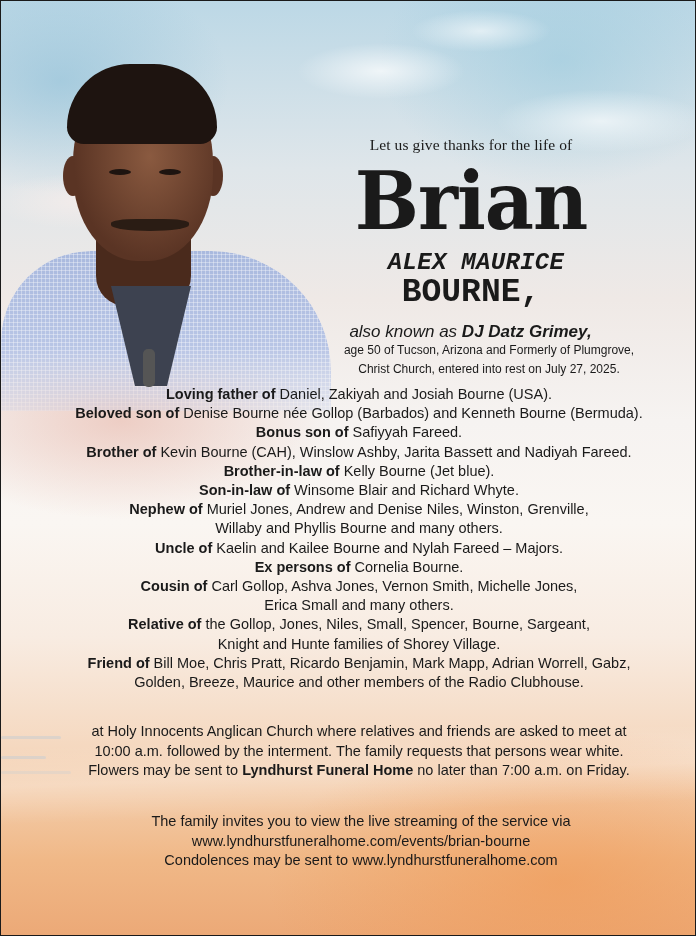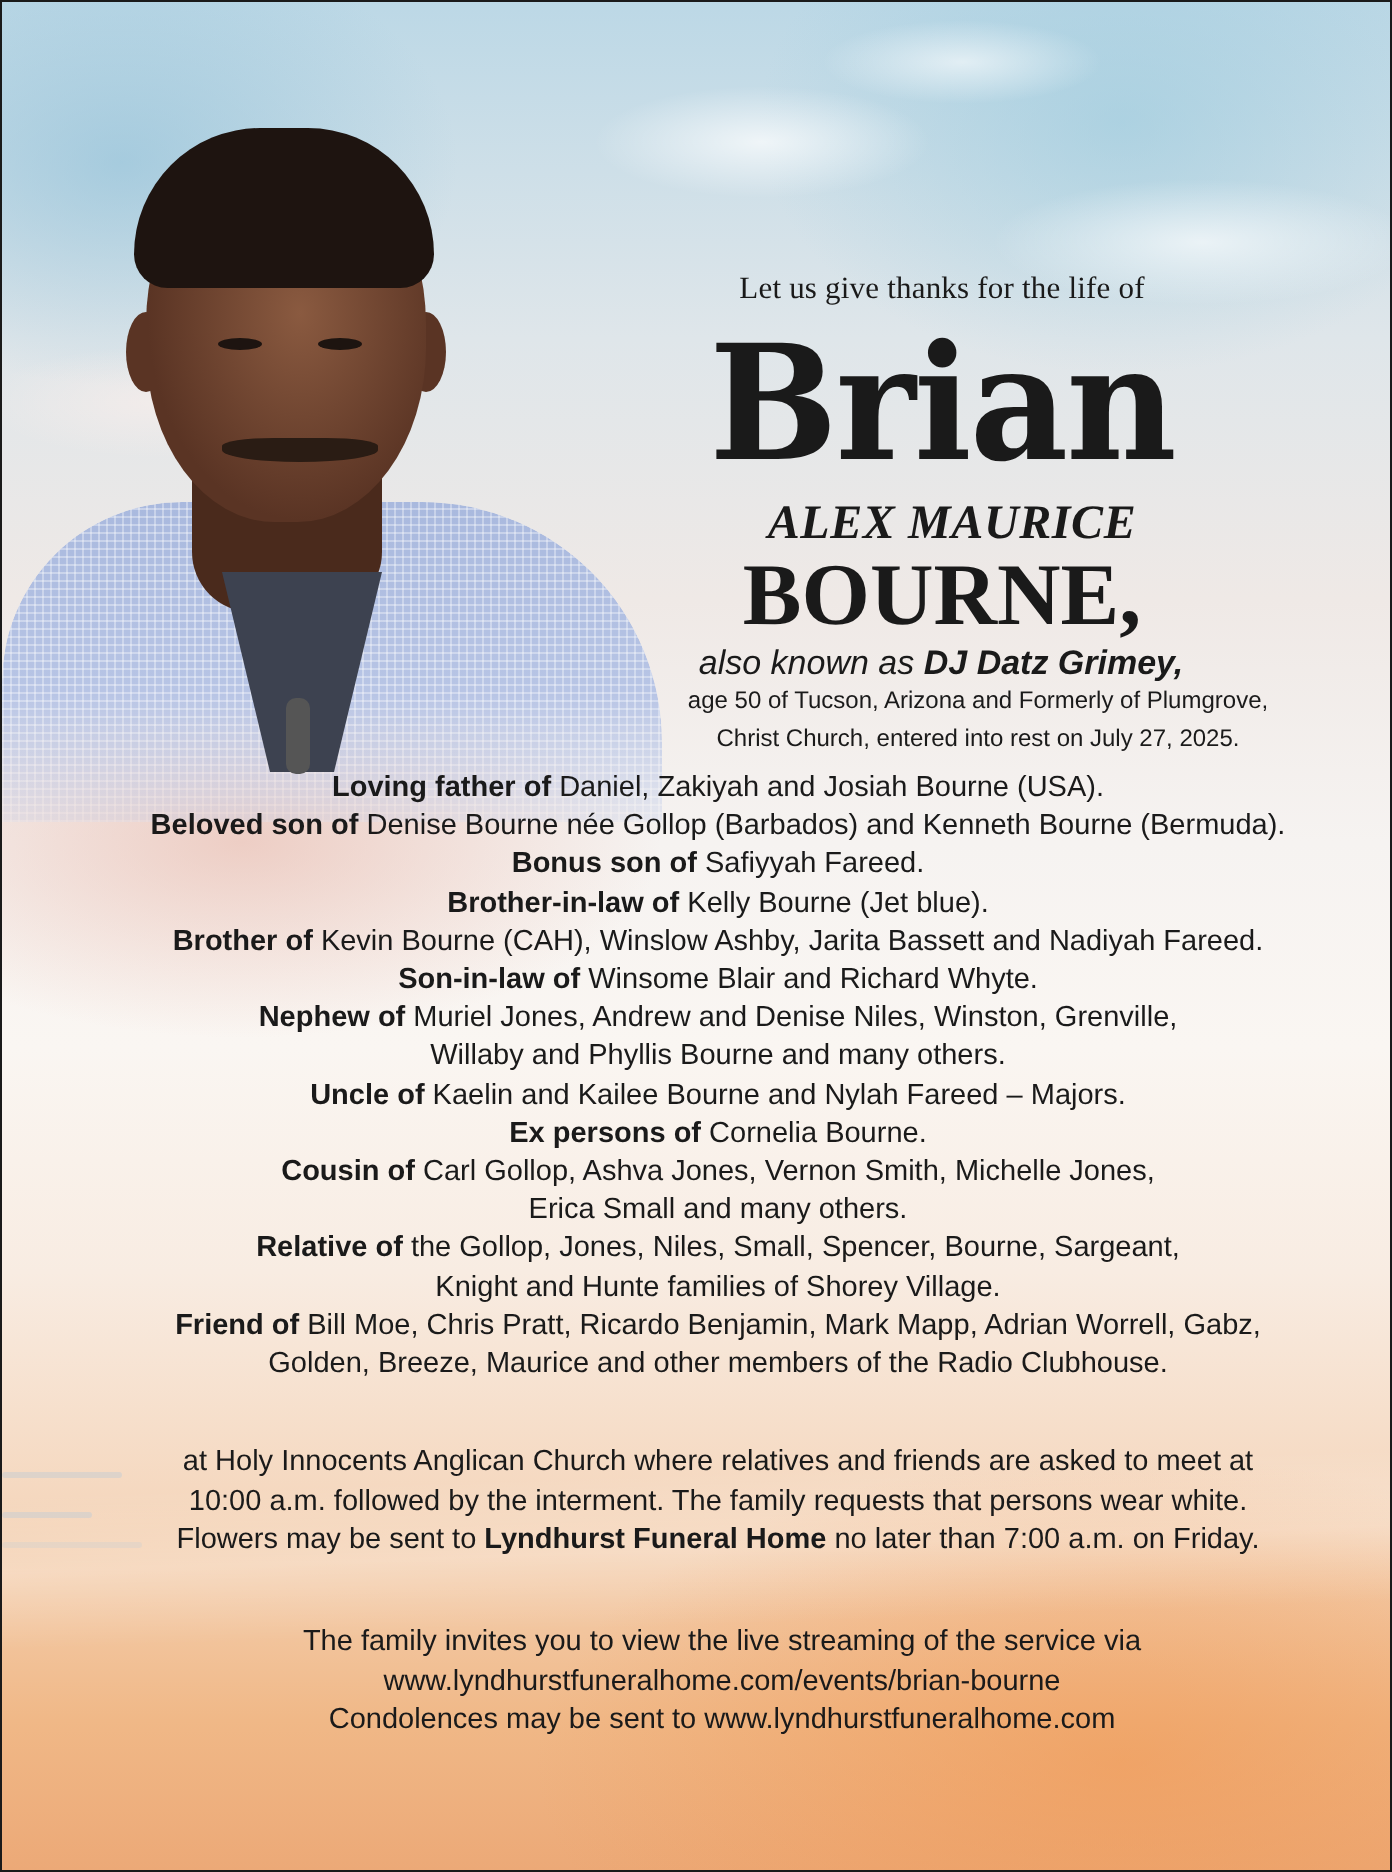--- a/index.html
+++ b/index.html
@@ -46,22 +46,22 @@
   .hair { position: absolute; left: 66px; top: 33px; width: 150px; height: 80px; background: #1e1410; border-radius: 75px 75px 20px 20px; }
   .ear-l { position: absolute; left: 62px; top: 125px; width: 20px; height: 40px; background: #5a3424; border-radius: 50%; }
   .ear-r { position: absolute; left: 202px; top: 125px; width: 20px; height: 40px; background: #5a3424; border-radius: 50%; }
   .eye { position: absolute; top: 138px; width: 22px; height: 6px; background: #1d1410; border-radius: 50%; }
   .mustache { position: absolute; left: 110px; top: 188px; width: 78px; height: 12px; background: #2a1c14; border-radius: 40% 40% 60% 60%; }
   .mic { position: absolute; left: 142px; top: 318px; width: 12px; height: 38px; background: #555; border-radius: 5px; }
 
   .txt { position: absolute; color: #1a1a1a; text-align: center; }
   .intro { left: 340px; top: 135px; width: 260px; font-family: Liberation Serif, serif; font-size: 15.5px; letter-spacing: 0.1px; }
   .first-name { left: 330px; top: 163px; width: 280px; font-family: "DejaVu Serif", serif; font-weight: 900; font-size: 76px; line-height: 1; letter-spacing: -1px; transform: scaleY(1.05); }
-  .middle-name { left: 345px; top: 248px; width: 260px; font-family: Liberation Serif, serif; font-style: italic; font-weight: bold; font-size: 24px; letter-spacing: 0.3px; }
-  .last-name { left: 340px; top: 275px; width: 260px; font-family: Liberation Serif, serif; font-weight: bold; font-size: 44px; line-height: 1; letter-spacing: 0px; }
+  .middle-name { left: 345px; top: 248px; width: 260px; font-family: Liberation Mono, monospace; font-style: italic; font-weight: bold; font-size: 24px; letter-spacing: 0.3px; }
+  .last-name { left: 340px; top: 275px; width: 260px; font-family: Liberation Mono, monospace; font-weight: bold; font-size: 33px; line-height: 1; letter-spacing: 0px; }
   .aka { left: 290px; top: 321px; width: 359px; font-size: 17px; font-style: italic; }
   .aka b { font-style: italic; }
   .bio { left: 280px; top: 340px; width: 416px; font-size: 12px; line-height: 19px; }
 
   .relations { position: absolute; left: 20px; top: 384px; width: 676px; text-align: center; font-size: 14.5px; line-height: 19.2px; color: #1a1a1a; }
   .relations .line { display: block; white-space: nowrap; }
   .relations b { font-weight: bold; margin-top: 15px; }
   .service { position: absolute; left: 20px; top: 721px; width: 676px; text-align: center; font-size: 14.5px; line-height: 19.5px; color: #1a1a1a; }
   .service .line { display: block; white-space: nowrap; }
   .stream { position: absolute; left: 60px; top: 811px; width: 600px; text-align: center; font-size: 14.5px; line-height: 19.5px; color: #1a1a1a; }
@@ -101,22 +101,22 @@
   </div>
   <div class="txt bio">
     <div>age 50 of Tucson, Arizona and Formerly of Plumgrove,</div>
     <div>Christ Church, entered into rest on July 27, 2025.</div>
   </div>
 
   <div class="relations">
     <span class="line"><b>Loving father of</b><span> Daniel, Zakiyah and Josiah Bourne (USA).</span></span>
     <span class="line"><b>Beloved son of</b><span> Denise Bourne née Gollop (Barbados) and Kenneth Bourne (Bermuda).</span></span>
     <span class="line"><b>Bonus son of</b><span> Safiyyah Fareed.</span></span>
+    <span class="line"><b>Brother of</b><span> Kevin Bourne (CAH), Winslow Ashby, Jarita Bassett and Nadiyah Fareed.</span></span>
     <span class="line"><b>Brother-in-law of</b><span> Kelly Bourne (Jet blue).</span></span>
-    <span class="line"><b>Brother of</b><span> Kevin Bourne (CAH), Winslow Ashby, Jarita Bassett and Nadiyah Fareed.</span></span>
     <span class="line"><b>Son-in-law of</b><span> Winsome Blair and Richard Whyte.</span></span>
     <span class="line"><b>Nephew of</b><span> Muriel Jones, Andrew and Denise Niles, Winston, Grenville,</span></span>
     <span class="line"><b></b><span>Willaby and Phyllis Bourne and many others.</span></span>
     <span class="line"><b>Uncle of</b><span> Kaelin and Kailee Bourne and Nylah Fareed – Majors.</span></span>
     <span class="line"><b>Ex persons of</b><span> Cornelia Bourne.</span></span>
     <span class="line"><b>Cousin of</b><span> Carl Gollop, Ashva Jones, Vernon Smith, Michelle Jones,</span></span>
     <span class="line"><b></b><span>Erica Small and many others.</span></span>
     <span class="line"><b>Relative of</b><span> the Gollop, Jones, Niles, Small, Spencer, Bourne, Sargeant,</span></span>
     <span class="line"><b></b><span>Knight and Hunte families of Shorey Village.</span></span>
     <span class="line"><b>Friend of</b><span> Bill Moe, Chris Pratt, Ricardo Benjamin, Mark Mapp, Adrian Worrell, Gabz,</span></span>

